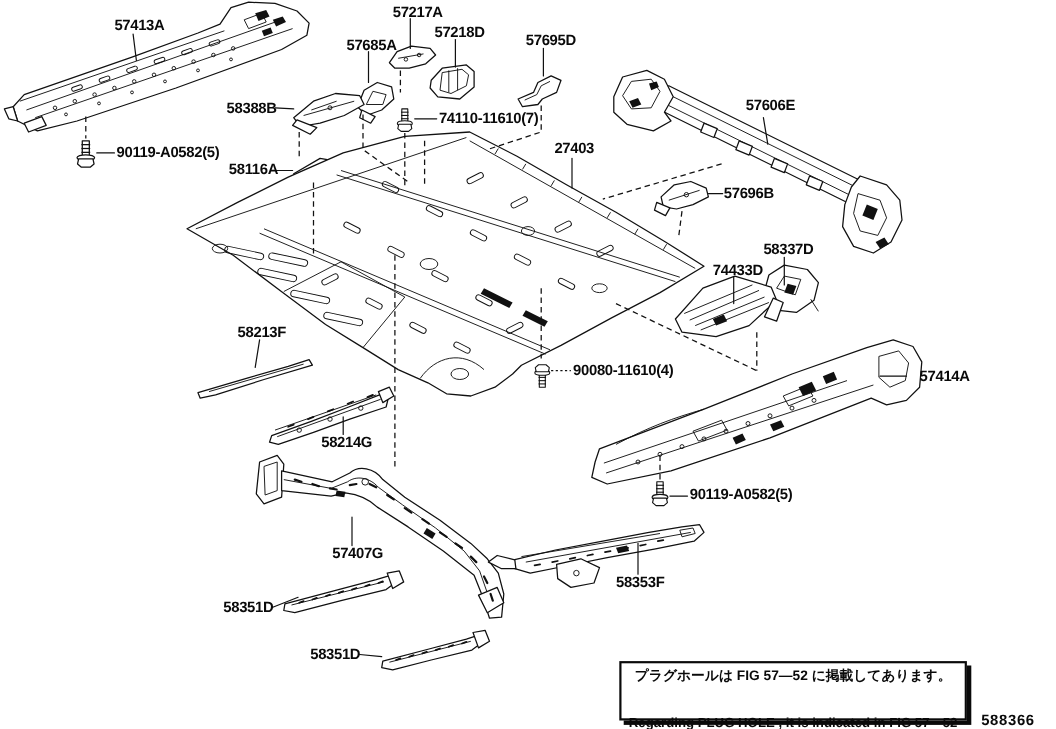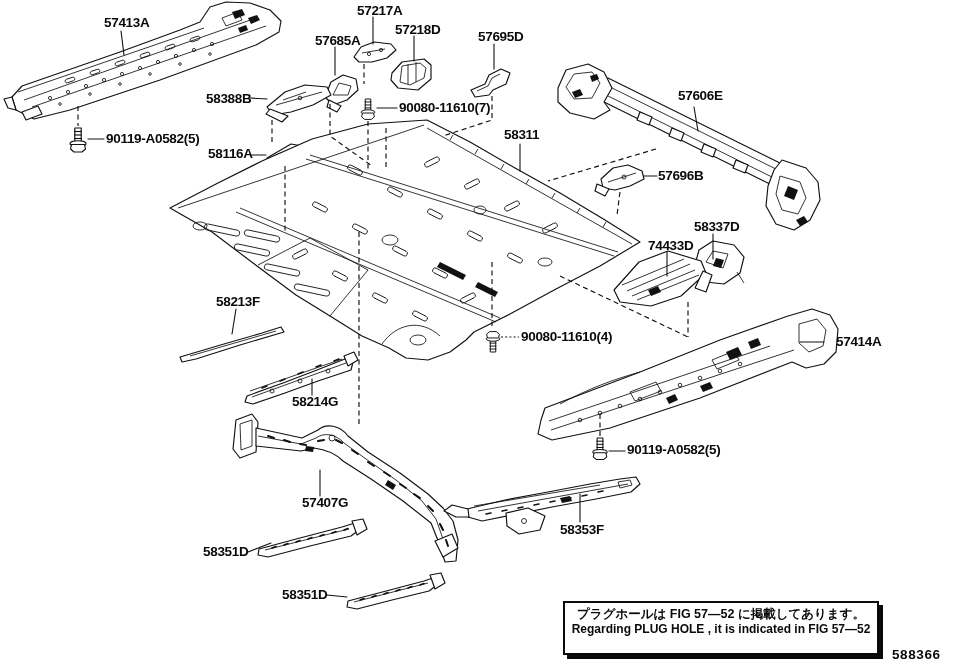--- a/index.html
+++ b/index.html
@@ -5,21 +5,21 @@
   html,body{margin:0;padding:0;background:#fff;}
   .stage{position:relative;width:956px;height:663px;background:#fff;overflow:hidden;
          font-family:"Liberation Sans",sans-serif;color:#0a0a0a;}
   .stage svg{position:absolute;left:0;top:0;}
   .part-label{position:absolute;font:700 13.5px/1.05 "Liberation Sans",sans-serif;
               letter-spacing:-0.3px;color:#0a0a0a;white-space:nowrap;}
   .note-box{position:absolute;left:563px;top:601px;width:312px;height:46px;
             border:2px solid #0a0a0a;background:#fff;box-shadow:4px 4px 0 0 #0a0a0a;
             text-align:center;padding-top:4px;box-sizing:content-box;}
   .note-jp{font-size:12.5px;font-weight:700;line-height:15px;}
-  .note-en{font-size:12px;font-weight:700;line-height:14px;}
+  .note-en{font-size:12px;font-weight:700;line-height:14px;margin-top:28px;}
   .note-refer{font-size:13px;font-weight:700;line-height:15px;letter-spacing:0.6px;}
   .fig-number{position:absolute;left:892px;top:647px;font:700 13.5px "Liberation Sans",sans-serif;
               letter-spacing:0.6px;}
   
   .fw{fill:#fff;stroke:#111;stroke-width:1.15;stroke-linejoin:round;}
   .ln{fill:none;stroke:#111;stroke-width:1.1;stroke-linecap:round;stroke-linejoin:round;}
   .thin{fill:none;stroke:#111;stroke-width:0.85;stroke-linejoin:round;}
   .dash{fill:none;stroke:#111;stroke-width:1.15;stroke-dasharray:5 3.5;}
   .dot{fill:none;stroke:#111;stroke-width:1.15;stroke-dasharray:2 2.2;}
   .blk{fill:#111;stroke:none;}
@@ -334,24 +334,24 @@
     <path d="M364 64 L364 84"></path>
   </g>
 </svg>
 
   <div class="part-label" style="left:104px;top:16px">57413A</div>
   <div class="part-label" style="left:357px;top:4px">57217A</div>
   <div class="part-label" style="left:315px;top:34px">57685A</div>
   <div class="part-label" style="left:395px;top:23px">57218D</div>
   <div class="part-label" style="left:478px;top:30px">57695D</div>
   <div class="part-label" style="left:206px;top:92px">58388B</div>
-  <div class="part-label" style="left:399px;top:101px">90080-11610(7)</div>
+  <div class="part-label" style="left:399px;top:101px">74110-11610(7)</div>
   <div class="part-label" style="left:106px;top:132px">90119-A0582(5)</div>
   <div class="part-label" style="left:208px;top:147px">58116A</div>
-  <div class="part-label" style="left:504px;top:128px">58311</div>
+  <div class="part-label" style="left:504px;top:128px">27403</div>
   <div class="part-label" style="left:678px;top:89px">57606E</div>
   <div class="part-label" style="left:658px;top:169px">57696B</div>
   <div class="part-label" style="left:694px;top:220px">58337D</div>
   <div class="part-label" style="left:648px;top:239px">74433D</div>
   <div class="part-label" style="left:216px;top:295px">58213F</div>
   <div class="part-label" style="left:521px;top:330px">90080-11610(4)</div>
   <div class="part-label" style="left:836px;top:335px">57414A</div>
   <div class="part-label" style="left:292px;top:395px">58214G</div>
   <div class="part-label" style="left:302px;top:496px">57407G</div>
   <div class="part-label" style="left:627px;top:443px">90119-A0582(5)</div>

